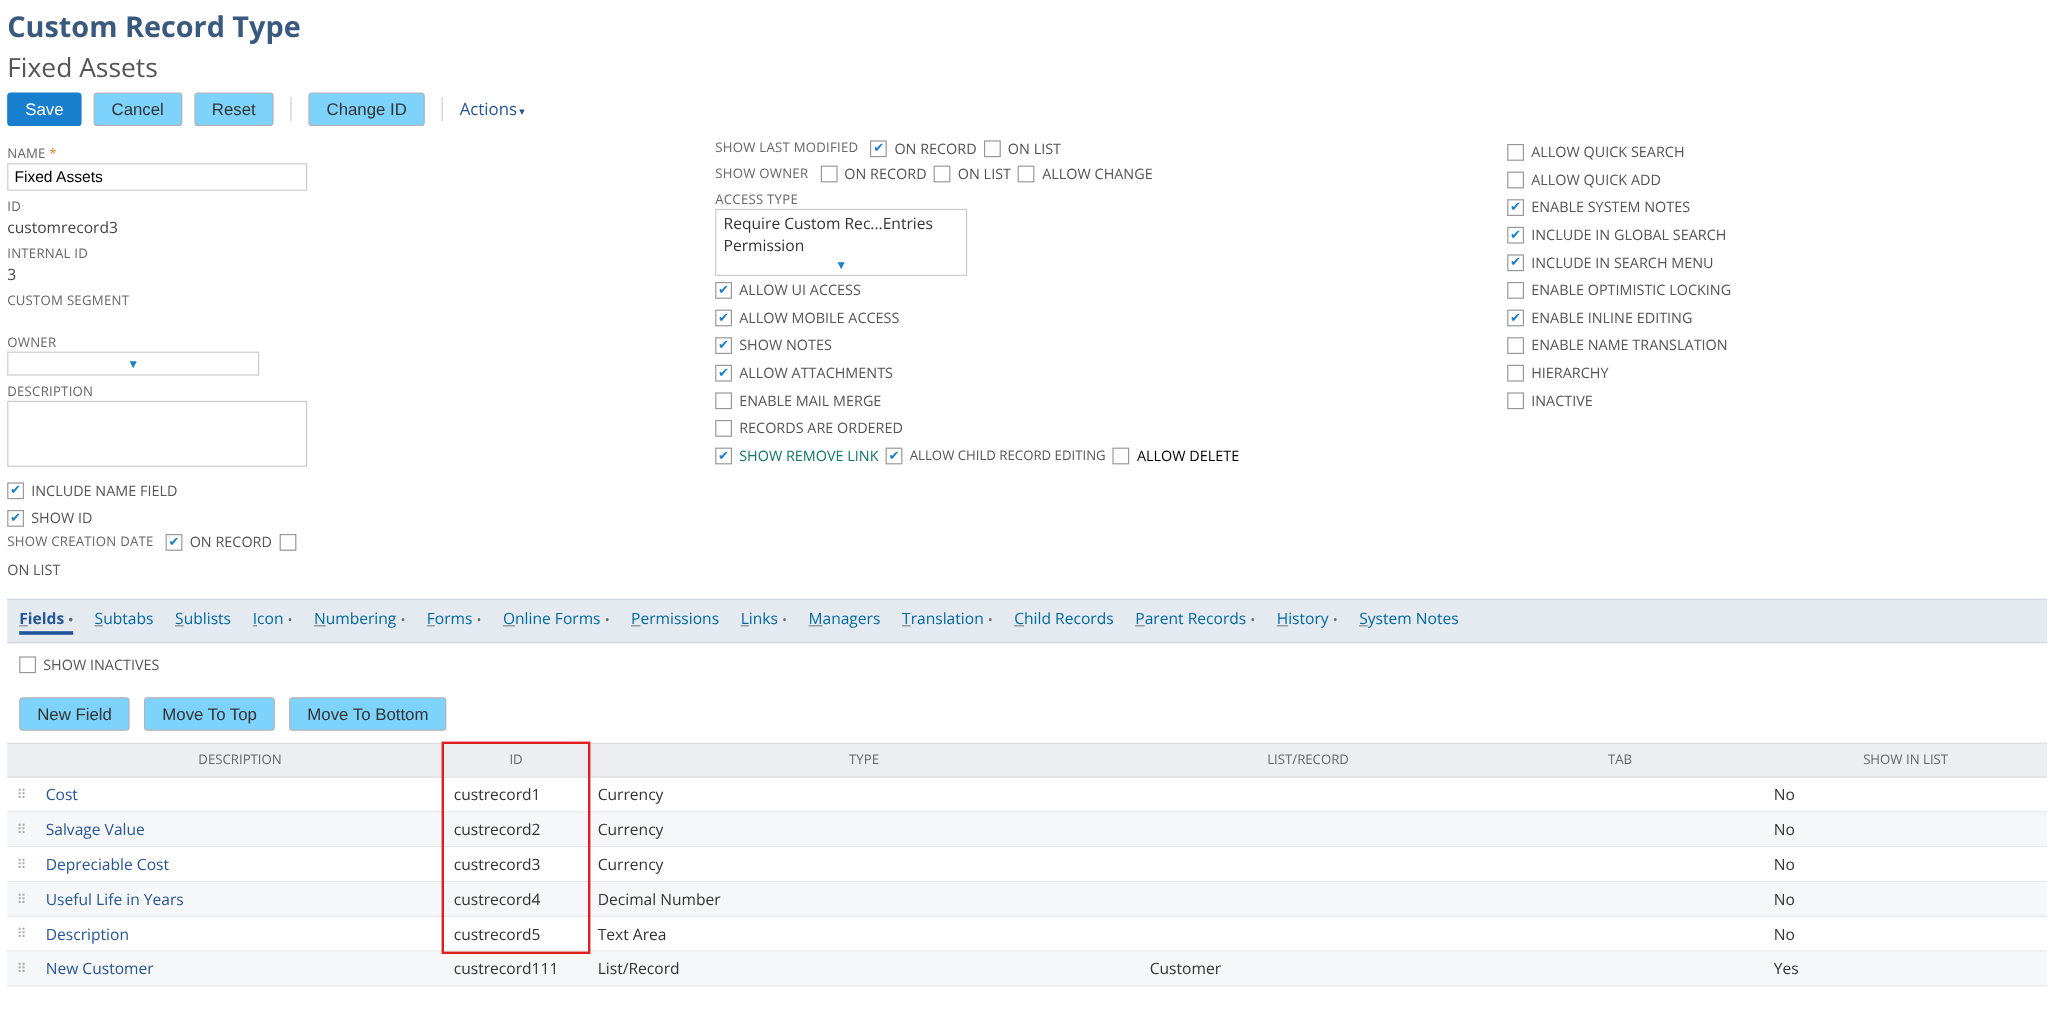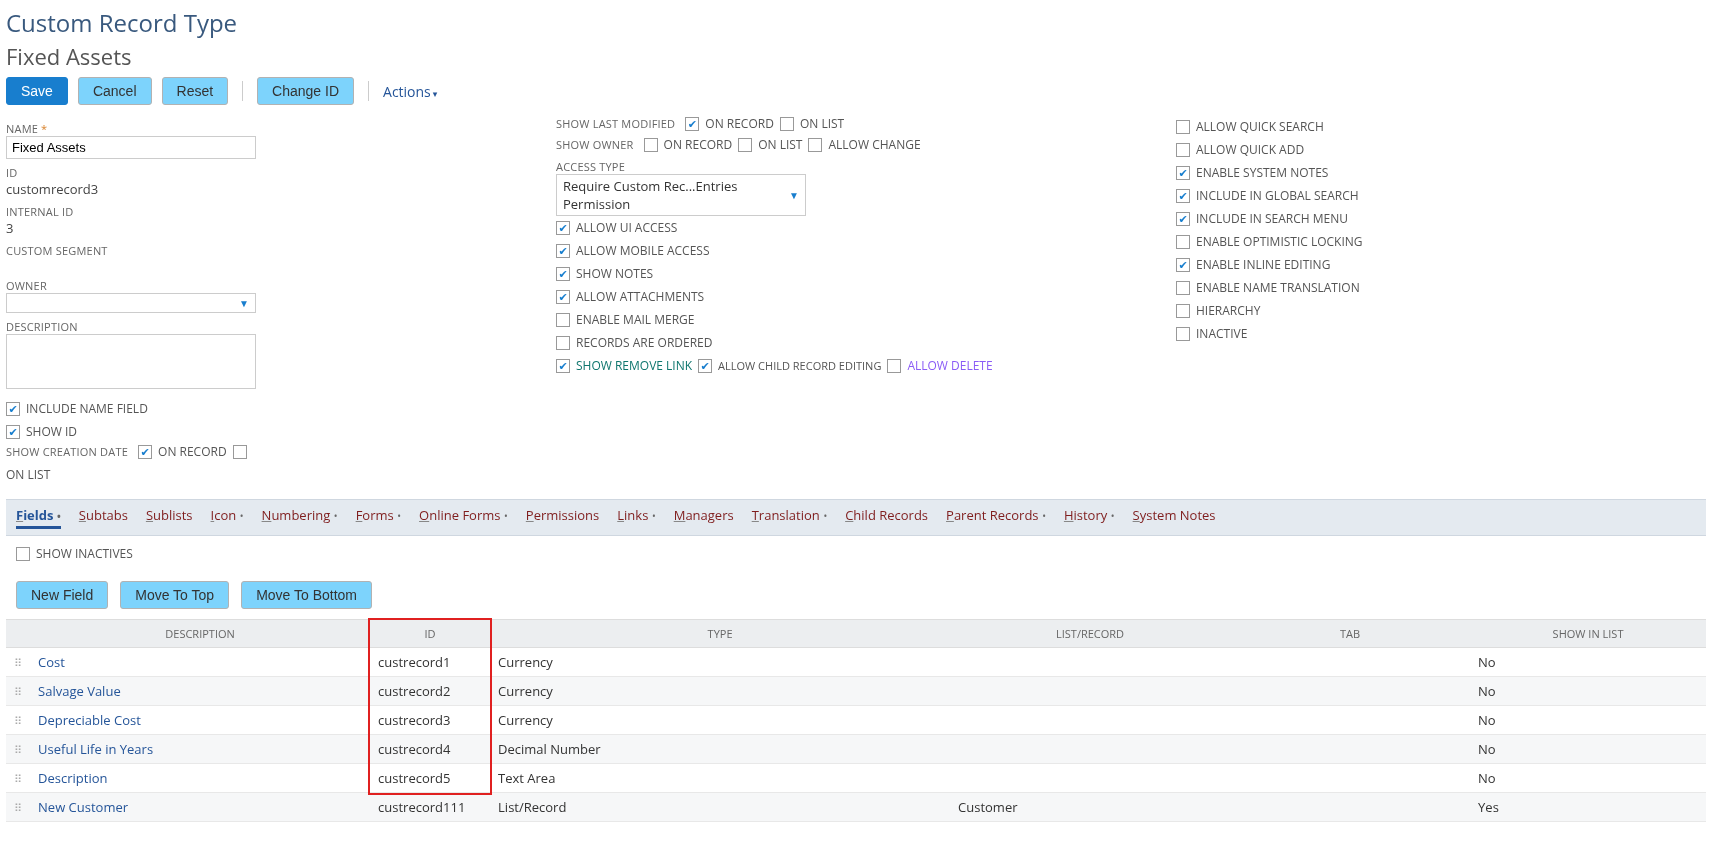--- a/index.html
+++ b/index.html
@@ -6,21 +6,21 @@
   body {
     margin: 0;
     font-family: "Open Sans", Arial, sans-serif;
     font-size: 13px;
     color: #333;
     background: #fff;
     padding: 4px 6px;
   }
   h1.page-type {
     font-size: 24px;
-    font-weight: 400;
+    font-weight: 700;
     color: #39597e;
     margin: 2px 0 2px 0;
   }
   h2.record-name {
     font-size: 22px;
     font-weight: 400;
     color: #555;
     margin: 0 0 6px 0;
   }
   .toolbar {
@@ -53,20 +53,21 @@
     color: #255599;
     font-size: 14px;
     cursor: pointer;
   }
   .caret {
     font-size: 9px;
     margin-left: 2px;
   }
   .form-grid {
     display: flex;
+    gap: 40px;
   }
   .col {
     display: flex;
     flex-direction: column;
   }
   .col.left { width: 270px; }
   .col.mid { width: 520px; margin-left: 280px; }
   .col.right { width: 270px; margin-left: 100px; }
   .lbl {
     font-size: 11px;
@@ -81,24 +82,25 @@
   .txtin {
     width: 250px;
     border: 1px solid #ccc;
     padding: 3px 5px;
     font-size: 13px;
   }
   .selwrap {
     display: inline-flex;
     align-items: center;
     border: 1px solid #ccc;
-    width: 250px;
+    width: 210px;
     justify-content: space-between;
     padding: 2px 6px;
     font-size: 13px;
+    flex-direction: column;
   }
   .selcaret {
     color: #187ece;
     font-size: 10px;
   }
   .descbox {
     width: 250px;
     height: 55px;
     border: 1px solid #ccc;
     resize: none;
@@ -140,21 +142,21 @@
     background: #e4eaf0;
     border-top: 1px solid #cfd7e0;
     border-bottom: 1px solid #cfd7e0;
     padding: 6px 10px;
     margin-top: 16px;
     display: flex;
     gap: 18px;
     font-size: 13px;
   }
   .subtab {
-    color: #7f1d1d;
+    color: #0369a1;
     cursor: pointer;
   }
   .subtab u { text-decoration: underline; text-decoration-color: #888; }
   .subtab.active {
     color: #255599;
     font-weight: 700;
     border-bottom: 3px solid #255599;
     padding-bottom: 2px;
   }
   .dot::after {
@@ -308,21 +310,21 @@
     <div class="chkrow">
         <span class="chk"></span>
         <span>RECORDS ARE ORDERED</span>
       </div>
     <div class="inline-chks" style="margin-top:3px">
       <span class="chk on"></span>
         <span style="font-size:12px;color:#0f766e">SHOW REMOVE LINK</span>
       <span class="chk on"></span>
         <span style="font-size:11px;color:#555">ALLOW CHILD RECORD EDITING</span>
       <span class="chk"></span>
-        <span style="font-size:12px;color:#8b5cf6">ALLOW DELETE</span>
+        <span style="font-size:12px;color:#000000">ALLOW DELETE</span>
     </div>
   </div>
 
   <div class="col right">
     <div class="chkrow">
         <span class="chk"></span>
         <span>ALLOW QUICK SEARCH</span>
       </div>
     <div class="chkrow">
         <span class="chk"></span>

